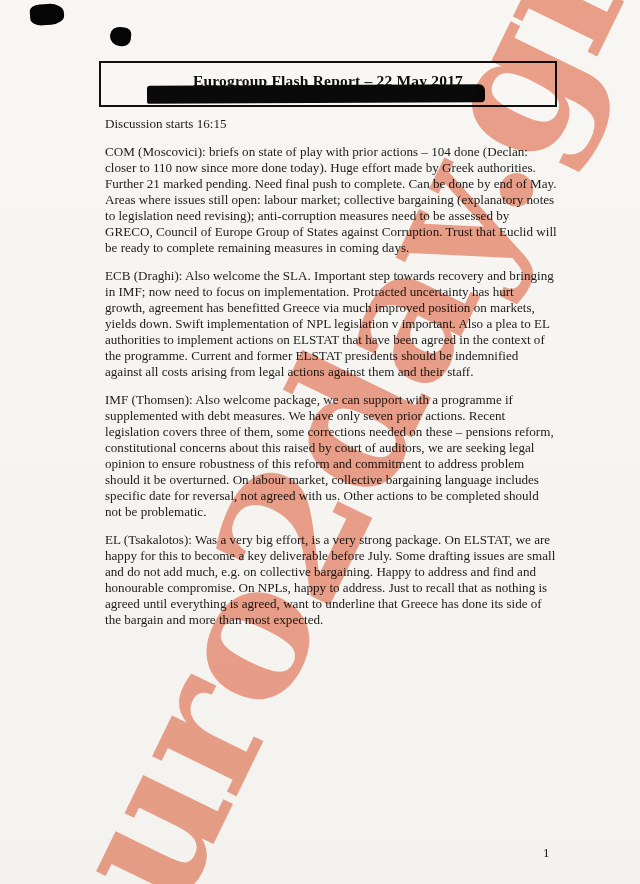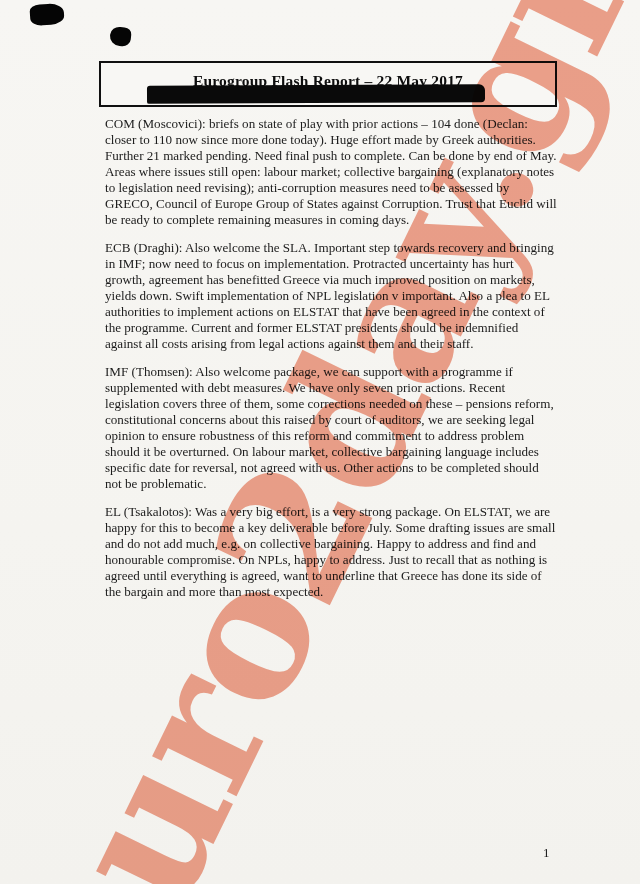--- a/index.html
+++ b/index.html
@@ -78,20 +78,21 @@
 
   <div class="blob1"></div>
   <div class="blob2"></div>
 
   <div class="title-box">
     <h1>Eurogroup Flash Report – 22 May 2017</h1>
     <div class="redaction-bar"></div>
   </div>
 
   <div class="content">
+    <p>Discussion starts 16:15</p>
     <p>COM (Moscovici): briefs on state of play with prior actions – 104 done (Declan: closer to 110 now since more done today). Huge effort made by Greek authorities. Further 21 marked pending. Need final push to complete. Can be done by end of May. Areas where issues still open: labour market; collective bargaining (explanatory notes to legislation need revising); anti-corruption measures need to be assessed by GRECO, Council of Europe Group of States against Corruption. Trust that Euclid will be ready to complete remaining measures in coming days.</p>
     <p>ECB (Draghi): Also welcome the SLA. Important step towards recovery and bringing in IMF; now need to focus on implementation. Protracted uncertainty has hurt growth, agreement has benefitted Greece via much improved position on markets, yields down. Swift implementation of NPL legislation v important. Also a plea to EL authorities to implement actions on ELSTAT that have been agreed in the context of the programme. Current and former ELSTAT presidents should be indemnified against all costs arising from legal actions against them and their staff.</p>
     <p>IMF (Thomsen): Also welcome package, we can support with a programme if supplemented with debt measures. We have only seven prior actions. Recent legislation covers three of them, some corrections needed on these – pensions reform, constitutional concerns about this raised by court of auditors, we are seeking legal opinion to ensure robustness of this reform and commitment to address problem should it be overturned. On labour market, collective bargaining language includes specific date for reversal, not agreed with us. Other actions to be completed should not be problematic.</p>
     <p>EL (Tsakalotos): Was a very big effort, is a very strong package. On ELSTAT, we are happy for this to become a key deliverable before July. Some drafting issues are small and do not add much, e.g. on collective bargaining. Happy to address and find and honourable compromise. On NPLs, happy to address. Just to recall that as nothing is agreed until everything is agreed, want to underline that Greece has done its side of the bargain and more than most expected.</p>
   </div>
 
   <div class="page-number">1</div>
 
   <div class="watermark" style="color: rgba(228, 73, 31, 0.5);">euro2day.gr</div>
 

